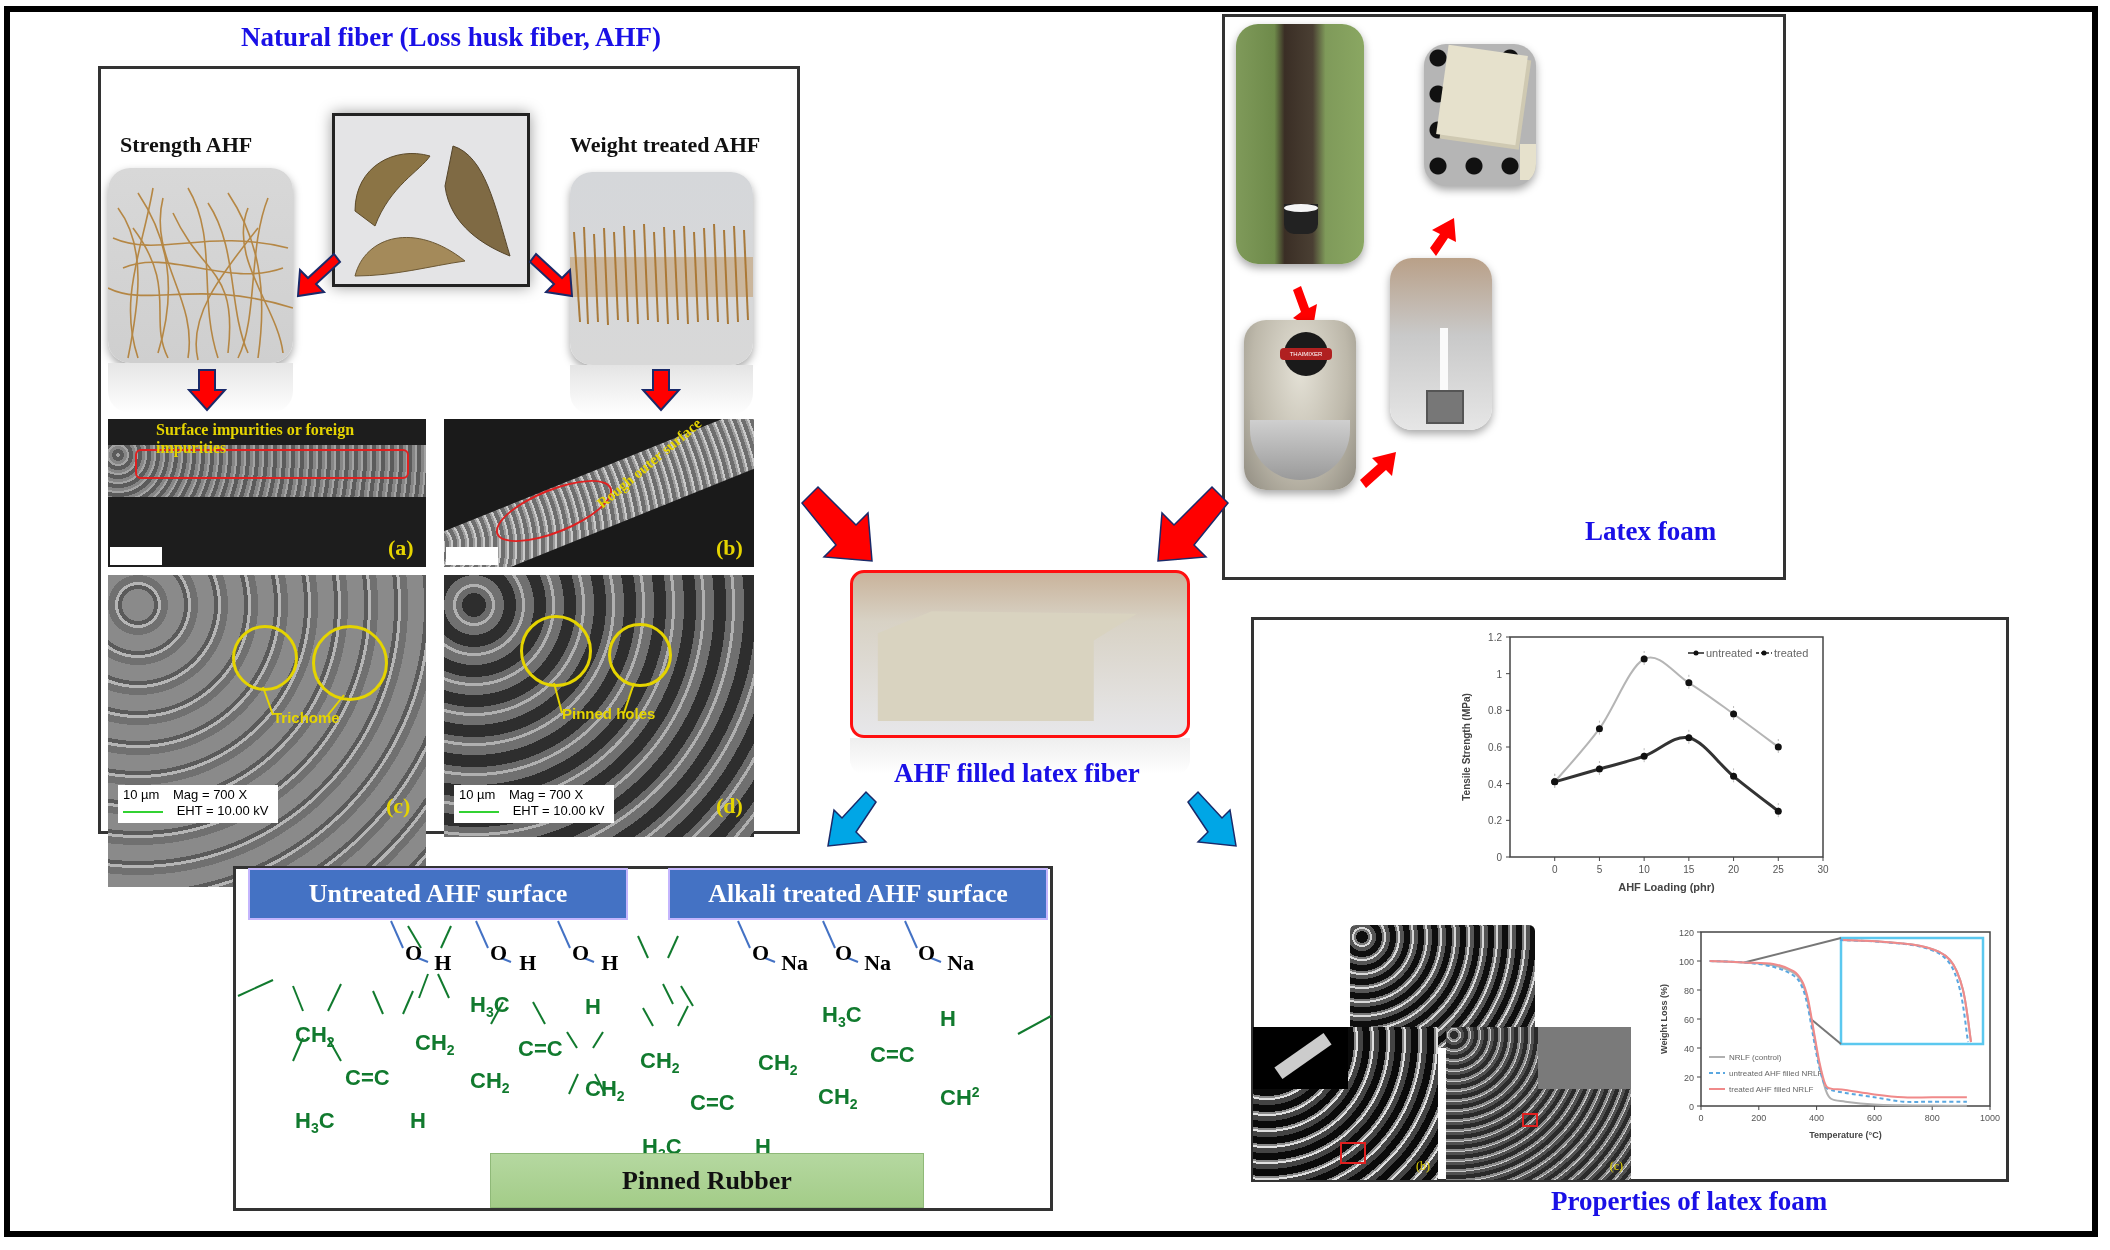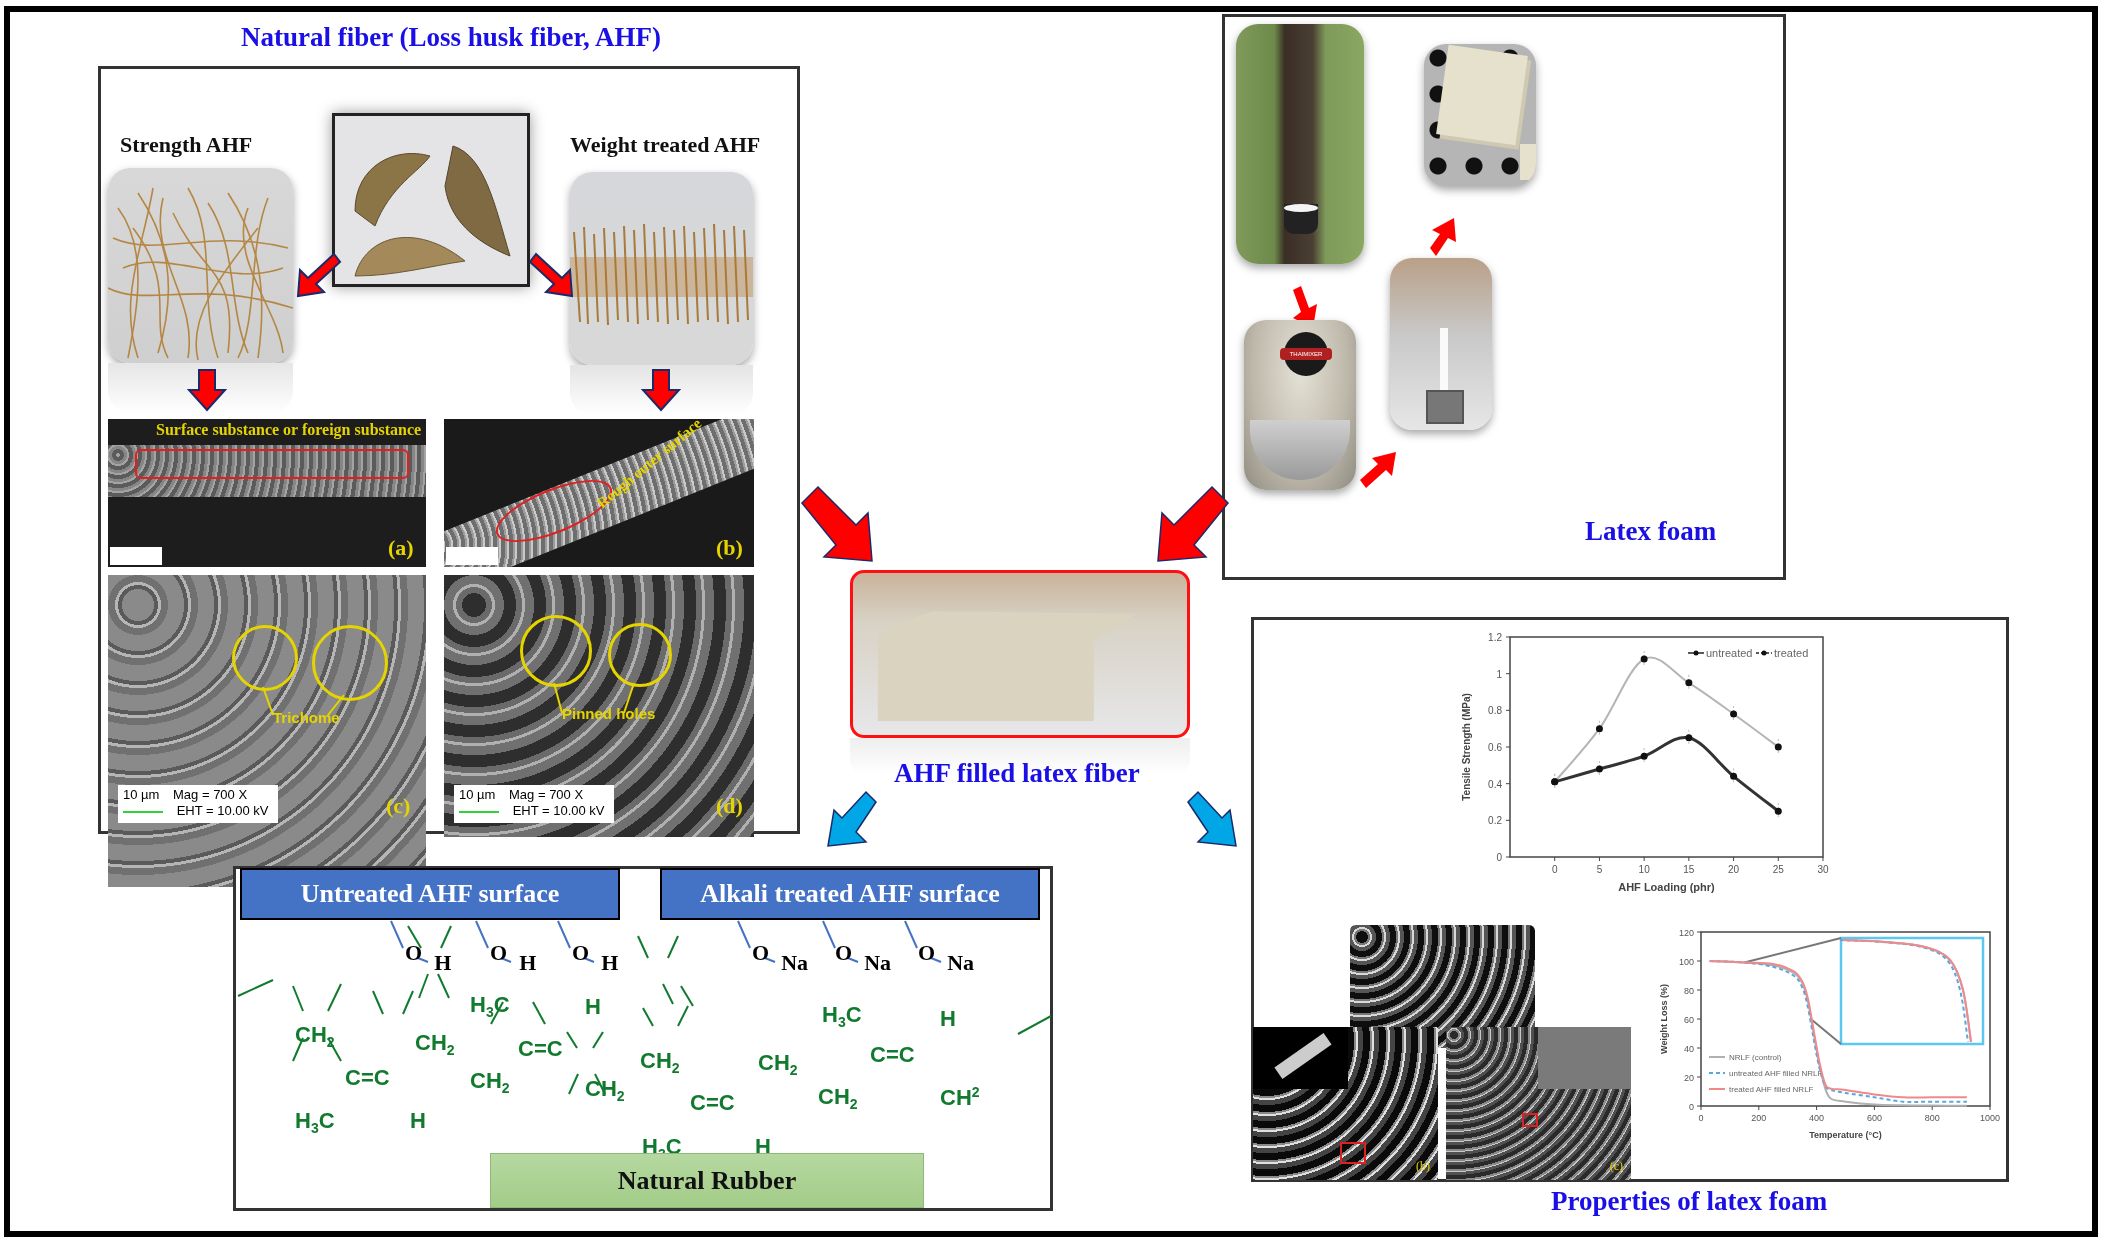--- a/index.html
+++ b/index.html
@@ -8,21 +8,21 @@
   .frame{left:4px;top:6px;width:2094px;height:1231px;border:6px solid #000;box-sizing:border-box;}
   .panel{border:3px solid #333;box-sizing:border-box;background:#fff;}
   .blue-title{color:#1a10e6;font-weight:bold;font-family:"Liberation Serif",serif;white-space:nowrap;}
   .bold-lbl{color:#111;font-weight:bold;font-family:"Liberation Serif",serif;white-space:nowrap;}
   .photo{border-radius:22px;overflow:hidden;box-shadow:0 4px 8px rgba(0,0,0,.35);}
   .sem{background:#2a2a2a;overflow:hidden;}
   .sem-label{color:#e5d400;font-weight:bold;font-family:"Liberation Serif",serif;}
   .scalebox{background:#fff;color:#000;font-family:"Liberation Sans",sans-serif;font-size:13px;line-height:16px;padding:2px 5px;}
   .chem{color:#117a2e;font-family:"Liberation Sans",sans-serif;font-weight:bold;font-size:22px;white-space:nowrap;}
   .chem sub{font-size:14px;}
-  .surf-head{background:#4472c4;color:#fff;font-weight:bold;font-size:26px;border:2px solid #000000;box-sizing:border-box;display:flex;align-items:center;justify-content:center;font-family:"Liberation Serif",serif;}
+  .surf-head{background:#4472c4;color:#fff;font-weight:bold;font-size:26px;border:2px solid #c4b5fd;box-sizing:border-box;display:flex;align-items:center;justify-content:center;font-family:"Liberation Serif",serif;margin-left:8px;}
   .grp{font-family:"Liberation Serif",serif;font-weight:bold;font-size:22px;color:#000;}
   svg text{font-family:"Liberation Sans",sans-serif;}
 </style>
 </head>
 <body>
 
 <div class="abs frame"></div>
 
 <div class="abs blue-title" style="left:241px;top:22px;font-size:27px;">Natural fiber (Loss husk fiber, AHF)</div>
 <div class="abs panel" style="left:98px;top:66px;width:702px;height:768px;"></div>
@@ -97,21 +97,21 @@
 <svg class="abs" style="left:187px;top:368px;" width="40" height="44">
   <polygon points="12,2 28,2 28,22 38,22 20,42 2,22 12,22" fill="#ff0000" stroke="#1a2a6a" stroke-width="2"></polygon>
 </svg>
 <svg class="abs" style="left:641px;top:368px;" width="40" height="44">
   <polygon points="12,2 28,2 28,22 38,22 20,42 2,22 12,22" fill="#ff0000" stroke="#1a2a6a" stroke-width="2"></polygon>
 </svg>
 
 <div class="abs sem" style="left:108px;top:419px;width:318px;height:148px;background:#1d1d1d;">
   <div class="abs" style="left:0;top:26px;width:318px;height:52px;background:repeating-radial-gradient(circle at 10px 10px,#bbb 0 2px,#666 2px 6px,#999 6px 9px);opacity:.85;"></div>
   <div class="abs" style="left:27px;top:30px;width:270px;height:26px;border:2px solid #e02020;border-radius:6px;"></div>
-  <div class="abs sem-label" style="left:48px;top:2px;font-size:16px;">Surface substance or foreign substance</div>
+  <div class="abs sem-label" style="left:48px;top:2px;font-size:16px;">Surface impurities or foreign impurities</div>
   <div class="abs sem-label" style="left:280px;top:116px;font-size:22px;">(a)</div>
   <div class="abs" style="left:2px;top:128px;width:52px;height:18px;background:#fff;"></div>
 </div>
 
 <div class="abs sem" style="left:444px;top:419px;width:310px;height:148px;background:#1a1a1a;">
   <div class="abs" style="left:-30px;top:50px;width:380px;height:58px;transform:rotate(-22deg);background:repeating-radial-gradient(circle at 8px 8px,#ddd 0 2px,#777 2px 6px,#aaa 6px 8px);opacity:.9;"></div>
   <div class="abs" style="left:48px;top:70px;width:120px;height:40px;border:2px solid #e02020;border-radius:50%;transform:rotate(-22deg);"></div>
   <div class="abs sem-label" style="left:150px;top:80px;font-size:15px;transform:rotate(-40deg);transform-origin:left top;">Rough outer surface</div>
   <div class="abs sem-label" style="left:272px;top:116px;font-size:22px;">(b)</div>
   <div class="abs" style="left:2px;top:128px;width:52px;height:18px;background:#fff;"></div>
@@ -266,21 +266,21 @@
 <div class="abs chem" style="left:690px;top:1090px;"><span>C</span>=<span>C</span></div>
 <div class="abs chem" style="left:642px;top:1134px;"><span>H</span><sub>3</sub><span>C</span></div>
 <div class="abs chem" style="left:755px;top:1134px;">H</div>
 <div class="abs chem" style="left:758px;top:1050px;"><span>CH</span><sub>2</sub></div>
 <div class="abs chem" style="left:818px;top:1084px;"><span>CH</span><sub>2</sub></div>
 <div class="abs chem" style="left:822px;top:1002px;"><span>H</span><sub>3</sub><span>C</span></div>
 <div class="abs chem" style="left:870px;top:1042px;"><span>C</span>=<span>C</span></div>
 <div class="abs chem" style="left:940px;top:1006px;">H</div>
 <div class="abs chem" style="left:940px;top:1084px;"><span>CH</span><sup style="font-size:14px;">2</sup></div>
 
-<div class="abs" style="left:490px;top:1153px;width:432px;height:53px;background:linear-gradient(180deg,#b5d8a0,#a3cc88);border:1px solid #8fb978;display:flex;align-items:center;justify-content:center;font-size:26px;font-weight:bold;color:#111;font-family:'Liberation Serif',serif;">Natural Rubber</div>
+<div class="abs" style="left:490px;top:1153px;width:432px;height:53px;background:linear-gradient(180deg,#b5d8a0,#a3cc88);border:1px solid #8fb978;display:flex;align-items:center;justify-content:center;font-size:26px;font-weight:bold;color:#111;font-family:'Liberation Serif',serif;">Pinned Rubber</div>
 
 <div class="abs panel" style="left:1251px;top:617px;width:758px;height:565px;"></div>
 
 <svg id="tensile-chart" class="abs" style="left:1440px;top:620px;" width="390" height="275">
     <rect x="70" y="17" width="313" height="220" fill="none" stroke="#444" stroke-width="1.5"></rect>
     <line x1="66" y1="237" x2="70" y2="237" stroke="#444"></line>
     <text x="62" y="241" font-size="10" text-anchor="end" fill="#555">0</text>
     <line x1="66" y1="200.33333333333331" x2="70" y2="200.33333333333331" stroke="#444"></line>
     <text x="62" y="204.33333333333331" font-size="10" text-anchor="end" fill="#555">0.2</text>
     <line x1="66" y1="163.66666666666666" x2="70" y2="163.66666666666666" stroke="#444"></line>

